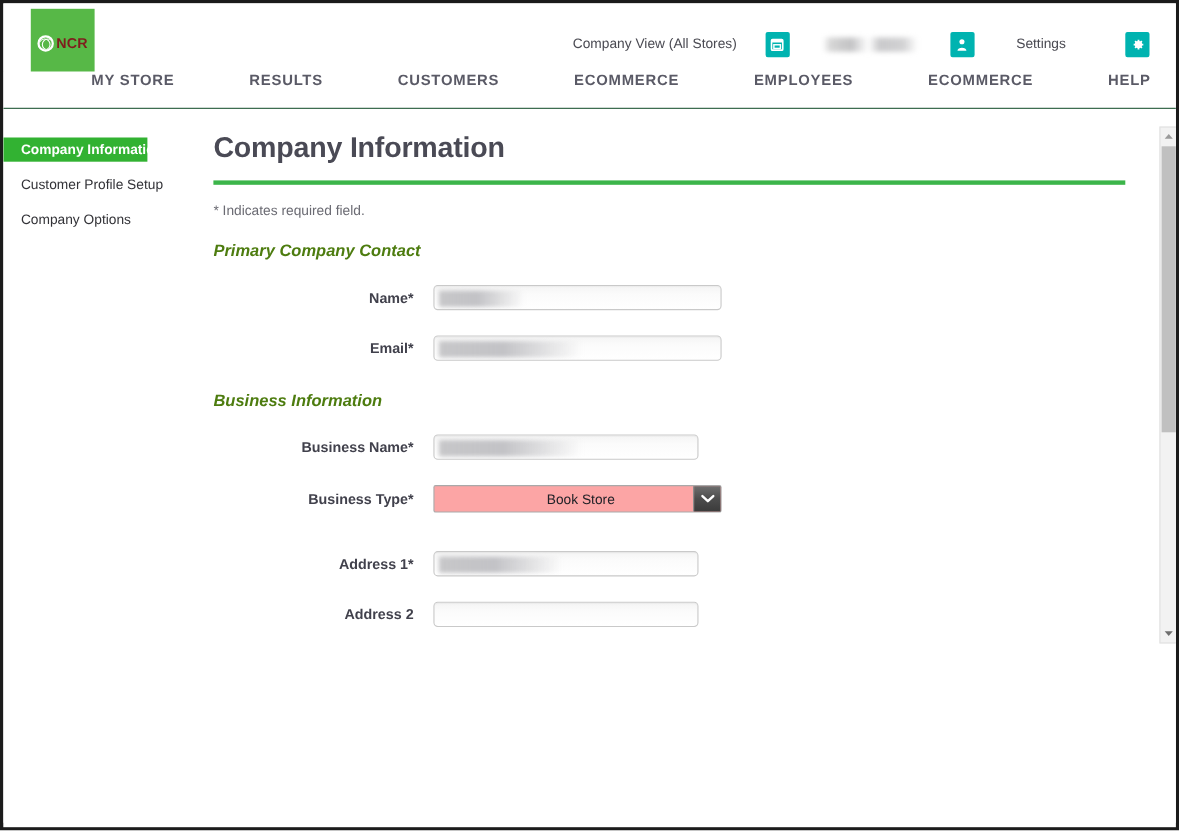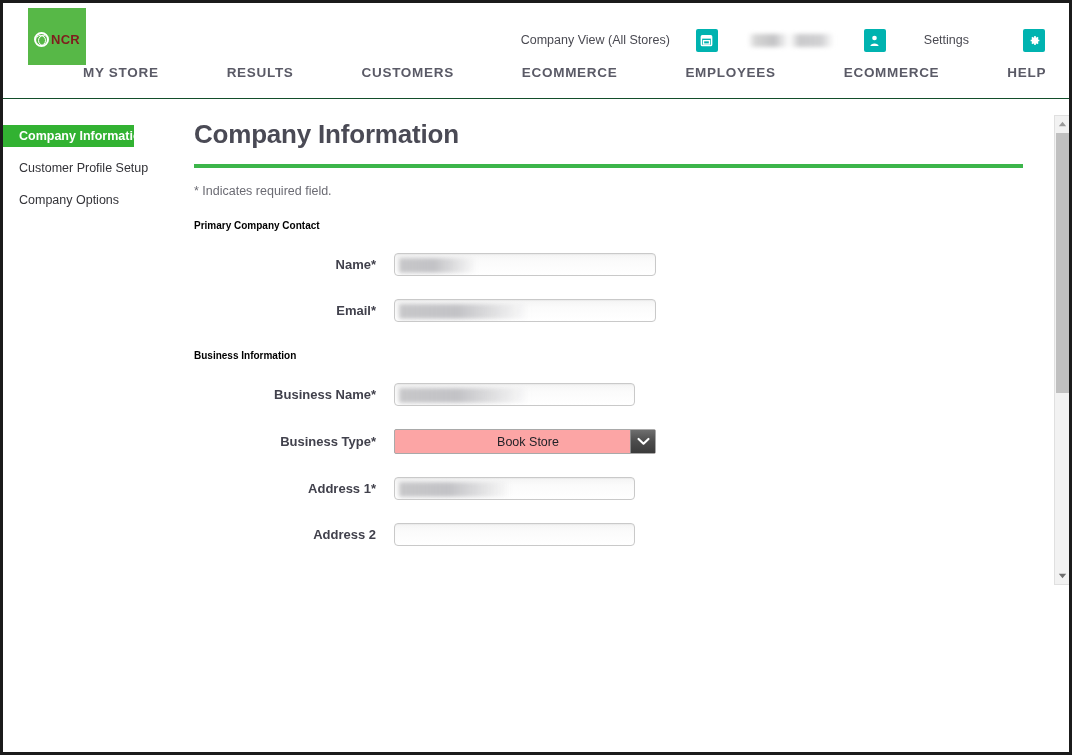--- a/index.html
+++ b/index.html
@@ -205,24 +205,25 @@
     width: 806px;
     height: 100%;
     padding-right: 4px;
   }
   .required-note {
     font-size: 12.5px;
     color: #6b6b73;
     margin: 0 0 22px 0;
   }
   .section-head {
-    font-size: 10px;
-    font-weight: bold;
-    color: #000000;
+    font-size: 15px;
+    font-weight: bold;
+    color: #4d7c0f;
     margin: 0 0 22px 0;
+    font-style: italic;
   }
   .form-row {
     display: flex;
     align-items: center;
     margin-bottom: 23px;
   }
   .form-label {
     width: 200px;
     flex: 0 0 200px;
     text-align: right;
@@ -406,21 +407,21 @@
 
           <div class="section-head" style="margin-top:28px;">Business Information</div>
 
           <div class="form-row">
             <div class="form-label">Business Name*</div>
             <div class="field w-wide">
               <span class="redact" style="width:130px"></span>
             </div>
           </div>
 
-          <div class="form-row" style="margin-bottom:23px;">
+          <div class="form-row" style="margin-bottom:35px;">
             <div class="form-label">Business Type*</div>
             <div class="select-field">
               <span class="select-value">Book Store</span>
               <span class="select-arrow">
                 <svg width="13" height="9" viewBox="0 0 14 10" aria-hidden="true">
                   <path d="M1.5 2.2 L7 7.4 L12.5 2.2" fill="none" stroke="#ffffff" stroke-width="2.4" stroke-linecap="round" stroke-linejoin="round"></path>
                 </svg>
               </span>
             </div>
           </div>

